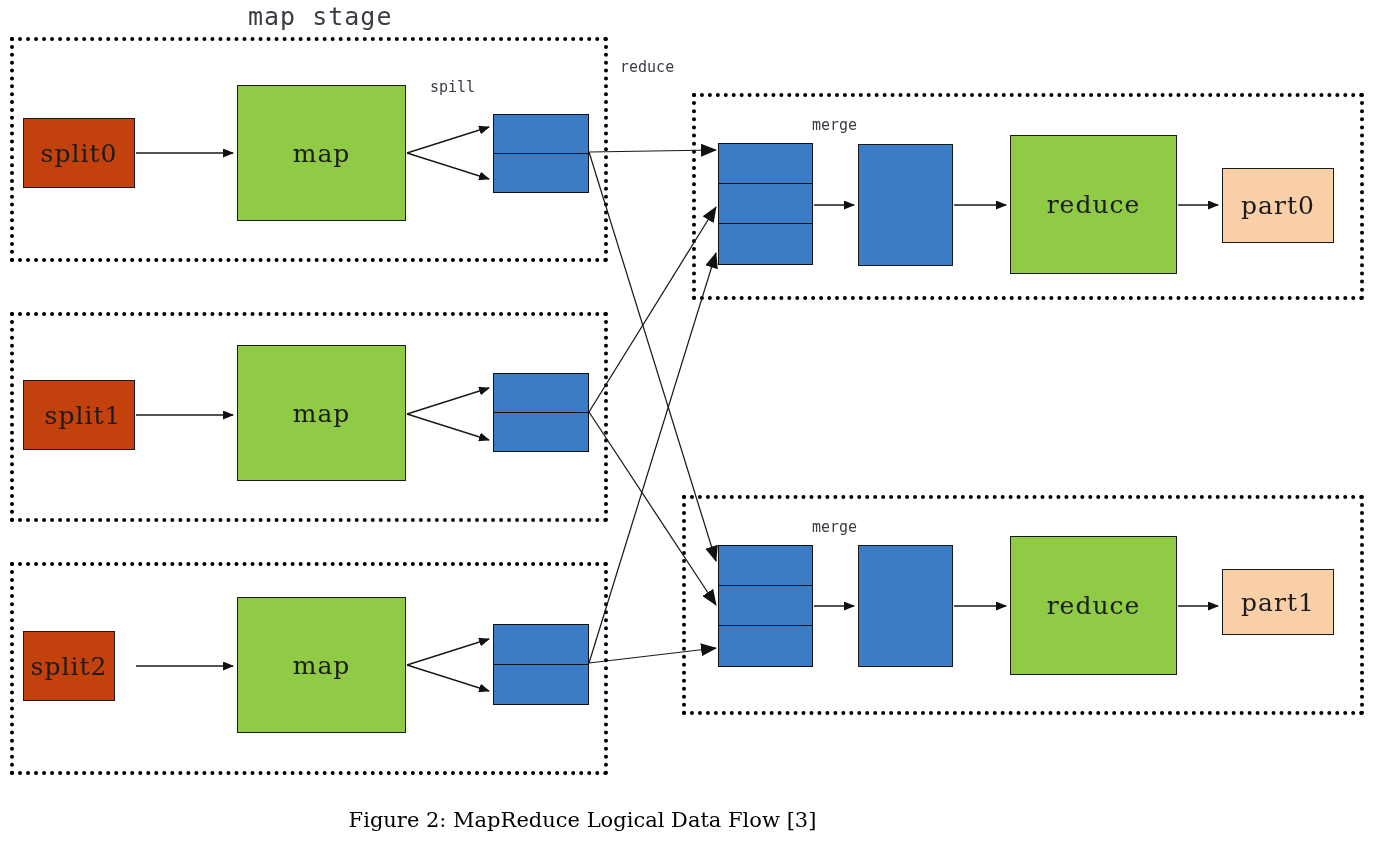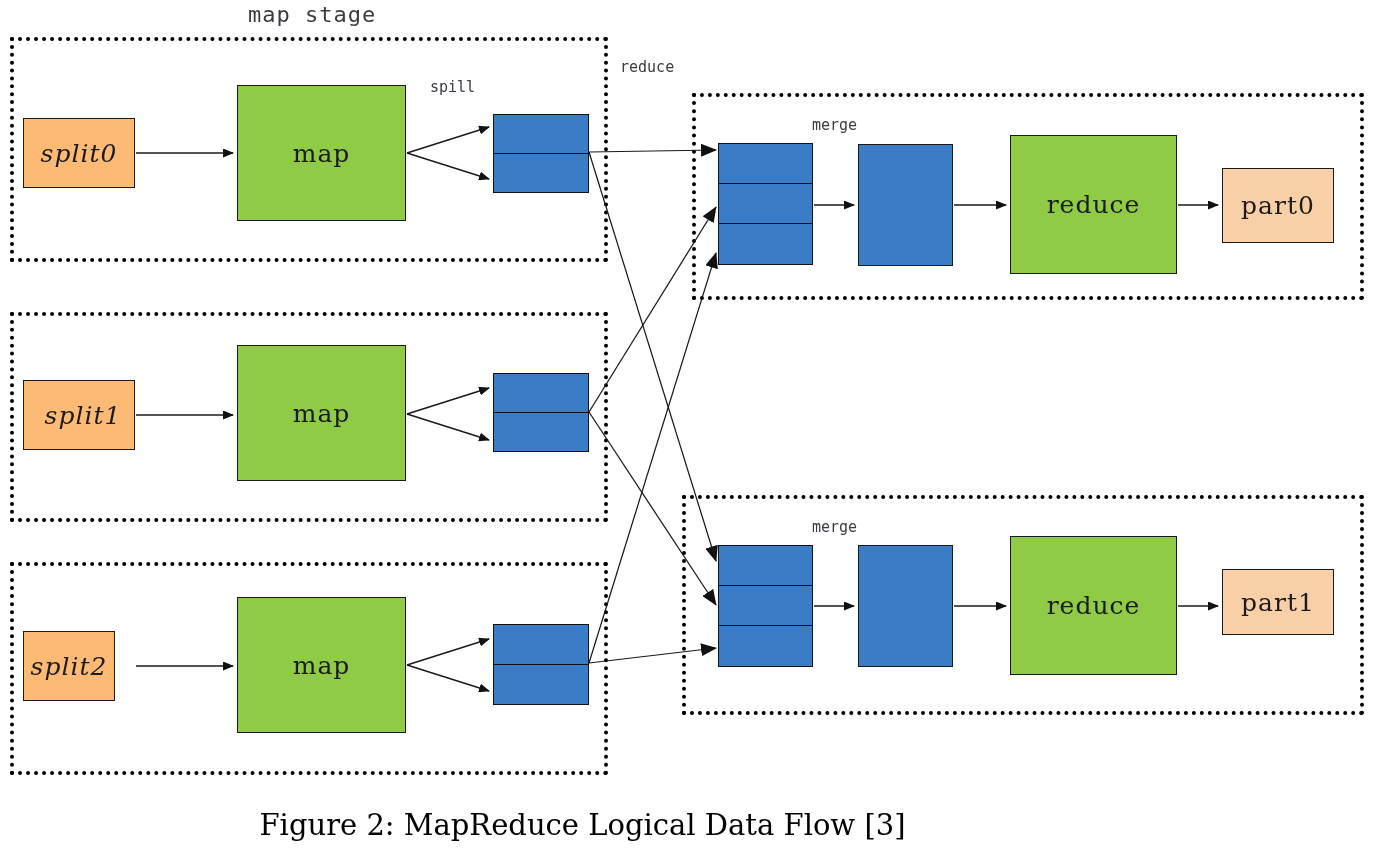--- a/index.html
+++ b/index.html
@@ -4,45 +4,45 @@
 <style>
   html,body{margin:0;padding:0;background:#ffffff;}
   body{width:1377px;height:868px;overflow:hidden;
        font-family:"DejaVu Sans Mono","Liberation Mono",monospace;}
   #stage{position:relative;width:1377px;height:868px;background:#fff;}
 
   .stage-box{position:absolute;border:4px dotted #000;box-sizing:border-box;background:transparent;}
 
   .stage-title{position:absolute;color:#3b3b46;
       font-family:"DejaVu Sans Mono","Liberation Mono",monospace;
-      font-size:22px;letter-spacing:1px;white-space:nowrap;}
+      font-size:25px;letter-spacing:1px;white-space:nowrap;}
 
   .small-label{position:absolute;color:#3b3b46;
       font-family:"DejaVu Sans Mono","Liberation Mono",monospace;
       font-size:15px;white-space:nowrap;}
 
   .node{position:absolute;box-sizing:border-box;border:1.5px solid #1a1a1a;
         display:flex;align-items:center;justify-content:center;}
   .node span{font-family:"DejaVu Serif","Liberation Serif",serif;
         font-size:25px;color:#1c1c1c;letter-spacing:1px;white-space:nowrap;}
 
-  .split{background:#fdba74;font-style:italic;}
+  .split{background:#c2410c;}
   .part{background:#f9cfa8;}
   .mapbox{background:#8fc council;}
   .mapbox{background:#8fcb45;}
   .bluebox{background:#3b7cc6;}
 
   .seg{position:absolute;box-sizing:border-box;border:1.5px solid #111;background:#3b7cc6;}
 
   svg.overlay{position:absolute;left:0;top:0;width:1377px;height:868px;
       pointer-events:none;overflow:visible;}
 
   .caption{position:absolute;width:1165px;text-align:center;
       font-family:"DejaVu Serif","Liberation Serif",serif;
-      font-size:29px;color:#000;}
+      font-size:21px;color:#000;}
 </style>
 </head>
 <body>
 
 <div id="stage">
 
   <div class="stage-title" style="left:248px;top:2px;">map stage</div>
   <div class="small-label" style="left:620px;top:58px;">reduce</div>
   <div class="small-label" style="left:430px;top:78px;">spill</div>
   <div class="small-label" style="left:812px;top:116px;">merge</div>

